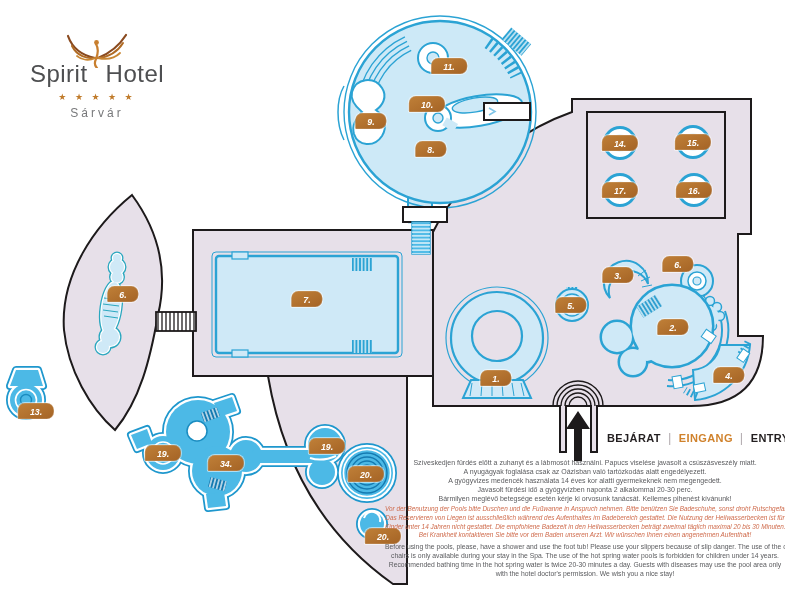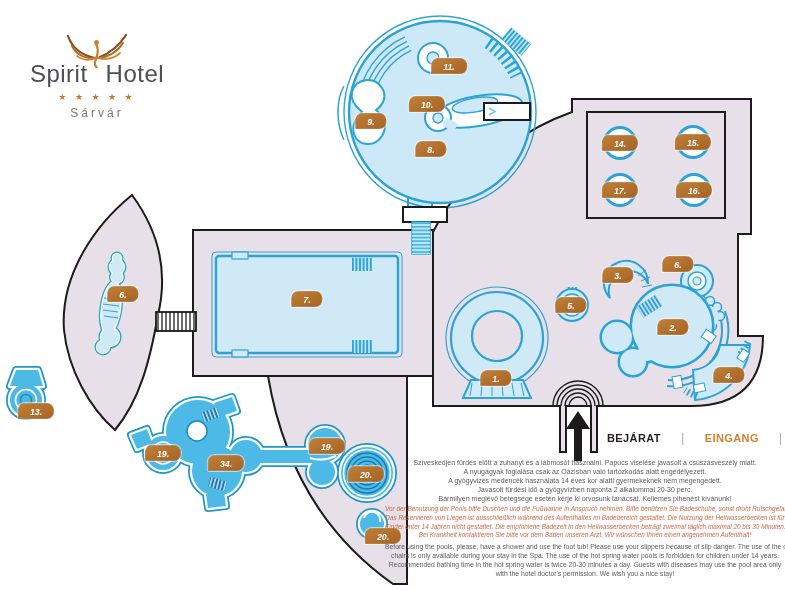--- a/index.html
+++ b/index.html
@@ -17,21 +17,21 @@
   .logo-loc{margin-top:4px;font-size:12px;letter-spacing:3px;color:#77787a;}
 
   
   .m{position:absolute;transform:translate(-50%,-50%);min-width:18px;height:16px;
      padding:0 12px;box-sizing:border-box;background:linear-gradient(155deg,#c08038 0%,#a46325 100%);
      color:#fff;font-weight:bold;font-size:8.8px;line-height:18px;text-align:center;
      border-radius:7px 7px 7px 1px;box-shadow:0 0 0 1px rgba(255,255,255,.55), inset 0 0 0 .5px rgba(255,255,255,.25);font-style:italic;}
 
   
   .entrance-label{position:absolute;left:607px;top:430px;width:178px;display:flex;
-      align-items:center;gap:20px;font-size:11px;font-weight:bold;letter-spacing:.4px;color:#231f20;}
+      align-items:center;gap:7px;font-size:11px;font-weight:bold;letter-spacing:.4px;color:#231f20;}
   .entrance-label .de{color:#d0822c;}
   .entrance-label .sep{color:#b5aeb2;font-weight:400;font-size:13px;}
 
   
   .notices{position:absolute;left:385px;top:458px;width:400px;text-align:center;}
   .notices p{margin:0;white-space:pre;}
   .notice-hu{font-size:7px;line-height:9px;color:#5a5b5e;}
   .notice-de{font-size:6.4px;line-height:8.8px;color:#cf6b4c;font-style:italic;margin-top:2px !important;}
   .notice-en{font-size:6.8px;line-height:9px;color:#5a5b5e;margin-top:2px !important;}
 </style>

